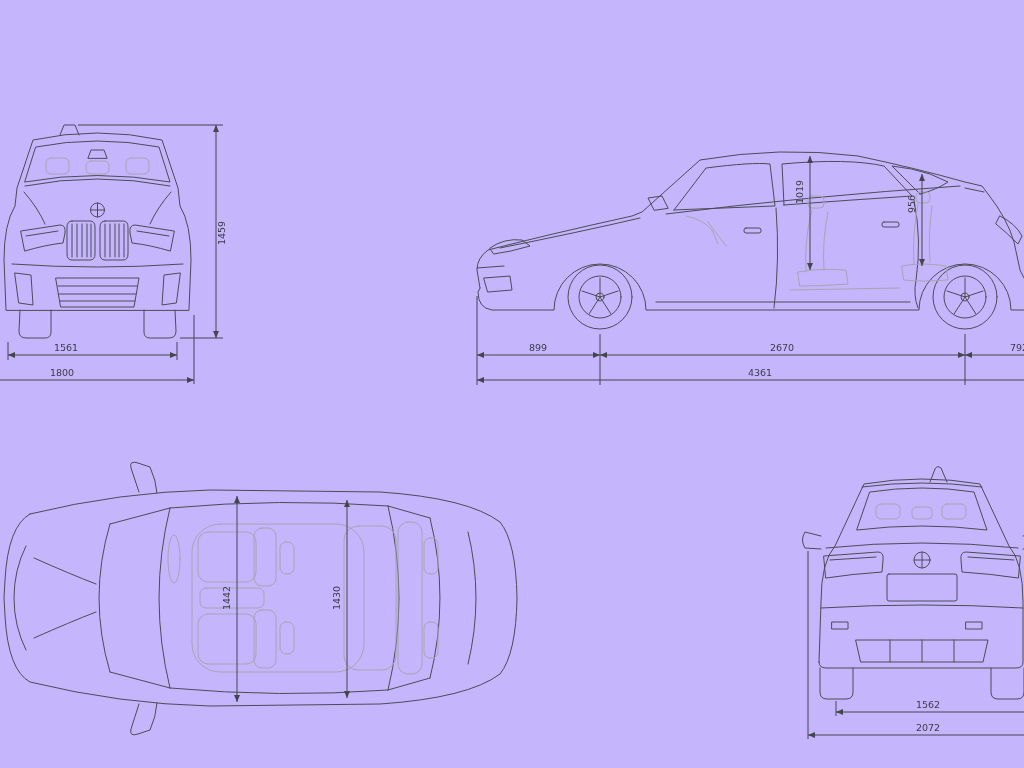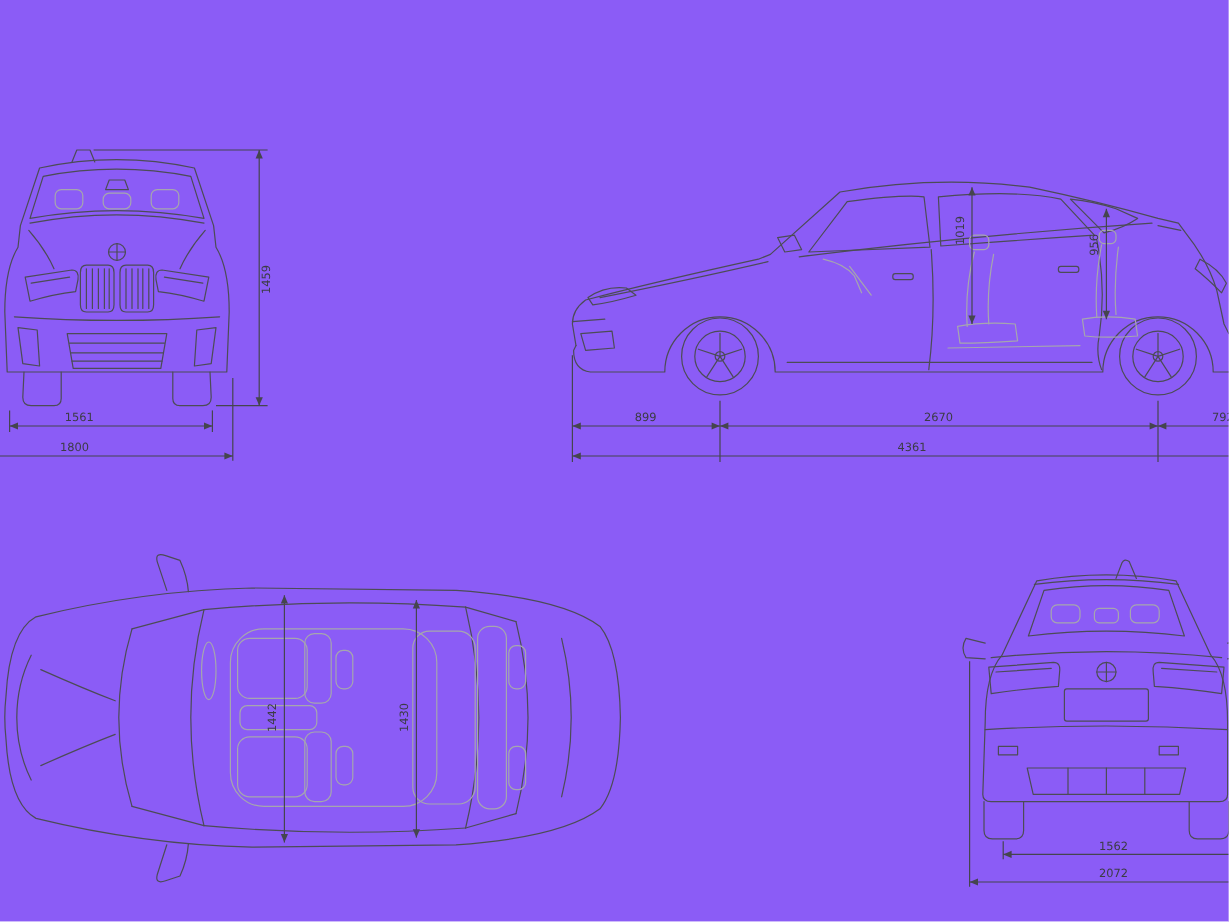--- a/index.html
+++ b/index.html
@@ -1,16 +1,16 @@
 <!DOCTYPE html>
 <html><head>
 <meta charset="utf-8">
 <style>
   html,body{margin:0;padding:0;background:#ffffff;}
-  .stage{position:relative;width:1024px;height:768px;background:#8b5cf6;overflow:hidden;}
+  .stage{position:relative;width:1024px;height:768px;background:#c4b5fd;overflow:hidden;}
   svg{position:absolute;display:block;}
   .d{stroke:#4c4c55;fill:none;stroke-width:1;stroke-linecap:round;stroke-linejoin:round;}
   .lt{stroke:#a6a6ae;fill:none;stroke-width:1;stroke-linecap:round;stroke-linejoin:round;}
   .dm{stroke:#45454e;fill:none;stroke-width:1;}
   .ar{fill:#45454e;stroke:none;}
   .lb{font-family:"DejaVu Sans",sans-serif;font-size:9.5px;fill:#3c3c45;}
 </style>
 </head>
 <body>
 

